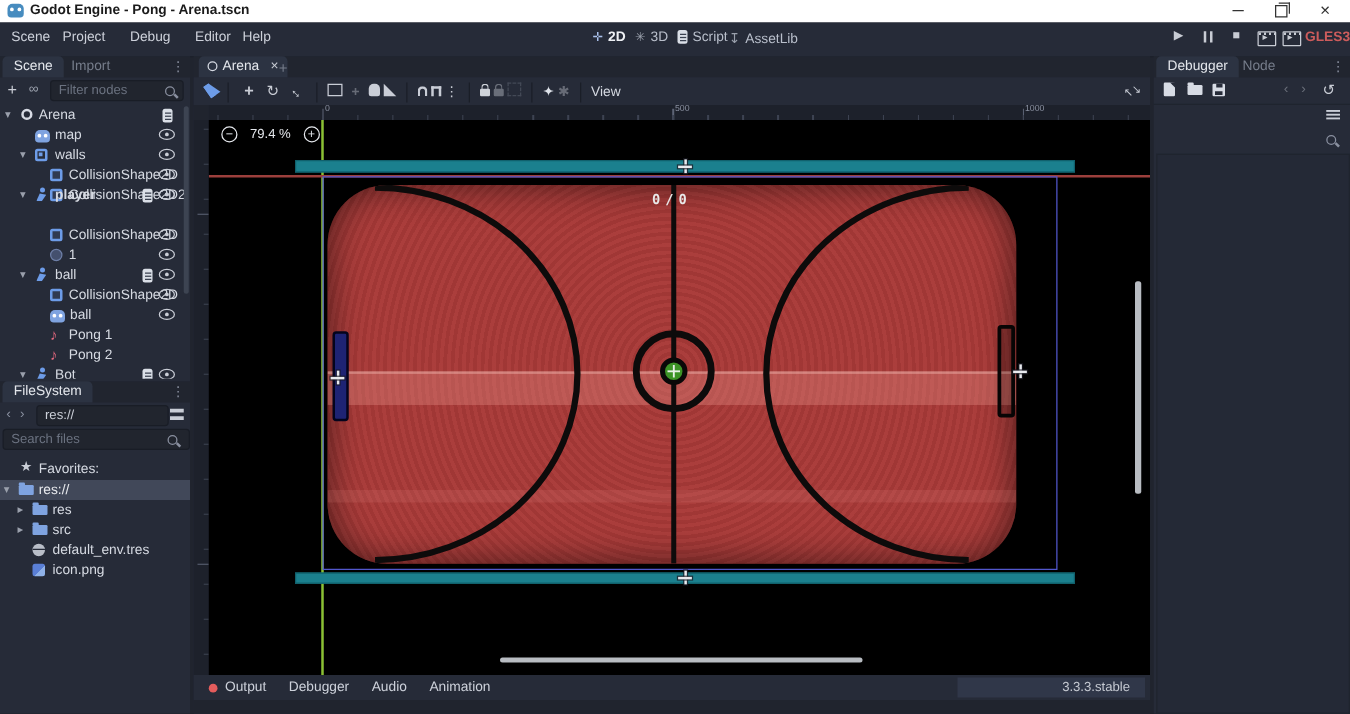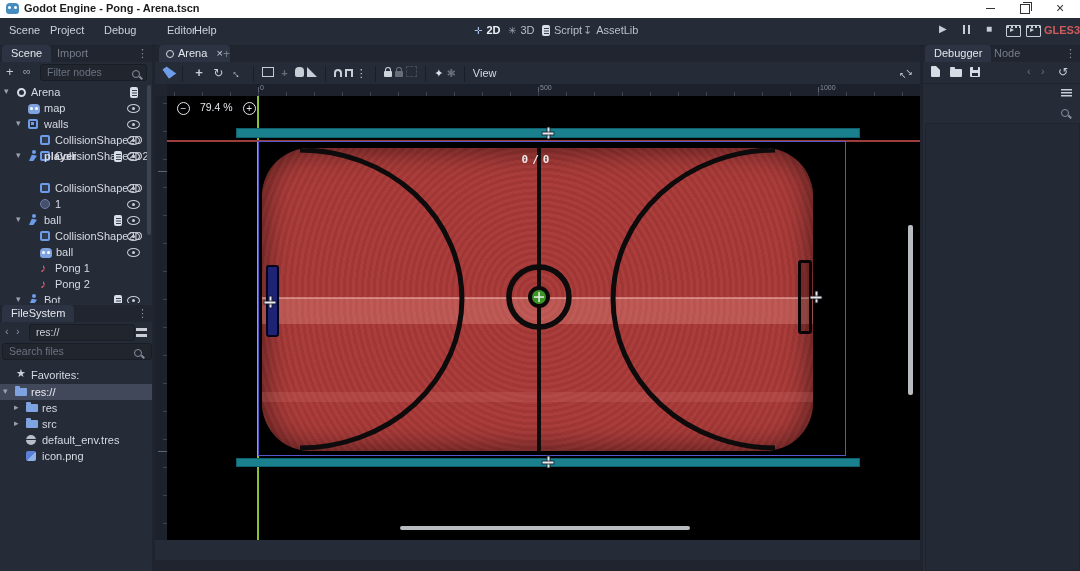--- a/index.html
+++ b/index.html
@@ -150,21 +150,21 @@
     <span class="ttl">Godot Engine - Pong - Arena.tscn</span>
     <span class="winbtn" style="left:975px;"><span class="i-minimize"></span></span>
     <span class="winbtn" style="left:1010px;"><span class="i-restore"></span></span>
     <span class="winbtn" style="left:1045px;font-size:14px;">×</span>
   </div>
 
   <div id="menubar">
     <span class="menu-item" style="left:9px;">Scene</span>
     <span class="menu-item" style="left:50px;">Project</span>
     <span class="menu-item" style="left:104px;text-align:right;">Debug</span>
-    <span class="menu-item" style="left:167px;text-align:center;">Editor</span>
+    <span class="menu-item" style="left:156px;text-align:center;">Editor</span>
     <span class="menu-item" style="left:194px;">Help</span>
 
     <span class="ws active" style="left:474px;">
       <span style="color:#a9c0ea;font-size:10px;">✛</span><span class="lbl">2D</span>
     </span>
     <span class="ws" style="left:508px;">
       <span style="color:#9aa0ac;font-size:10px;">✳</span><span class="lbl">3D</span>
     </span>
     <span class="ws" style="left:542px;">
       <span class="i-script" style="vertical-align:-2px;"></span><span class="lbl">Script</span>
@@ -409,20 +409,28 @@
           <span class="zbtn">−</span>
           <span style="margin:0 7px;">79.4 %</span>
           <span class="zbtn">+</span>
         </div>
 
         <div id="vscroll"></div>
         <div id="hscroll"></div>
       </div>
     </div>
 
+    <div id="bottombar">
+      <span class="dotred"></span>
+      <span class="btab" style="margin-left:-12px;">Output</span>
+      <span class="btab">Debugger</span>
+      <span class="btab">Audio</span>
+      <span class="btab">Animation</span>
+      <span id="version">3.3.3.stable</span>
+    </div>
     <div id="footer"></div>
   </div>
 
   <div class="dock abs" style="left:923px;top:45px;width:157px;height:526px;">
     <div class="tabbar">
       <span class="tab active" style="left:2px;">Debugger</span>
       <span class="tab" style="left:62px;">Node</span>
       <span class="dots" style="right:4px;">⋮</span>
     </div>
     <div class="abs" style="left:0;top:17px;width:157px;height:21px;border-bottom:1px solid #1f242e;">

